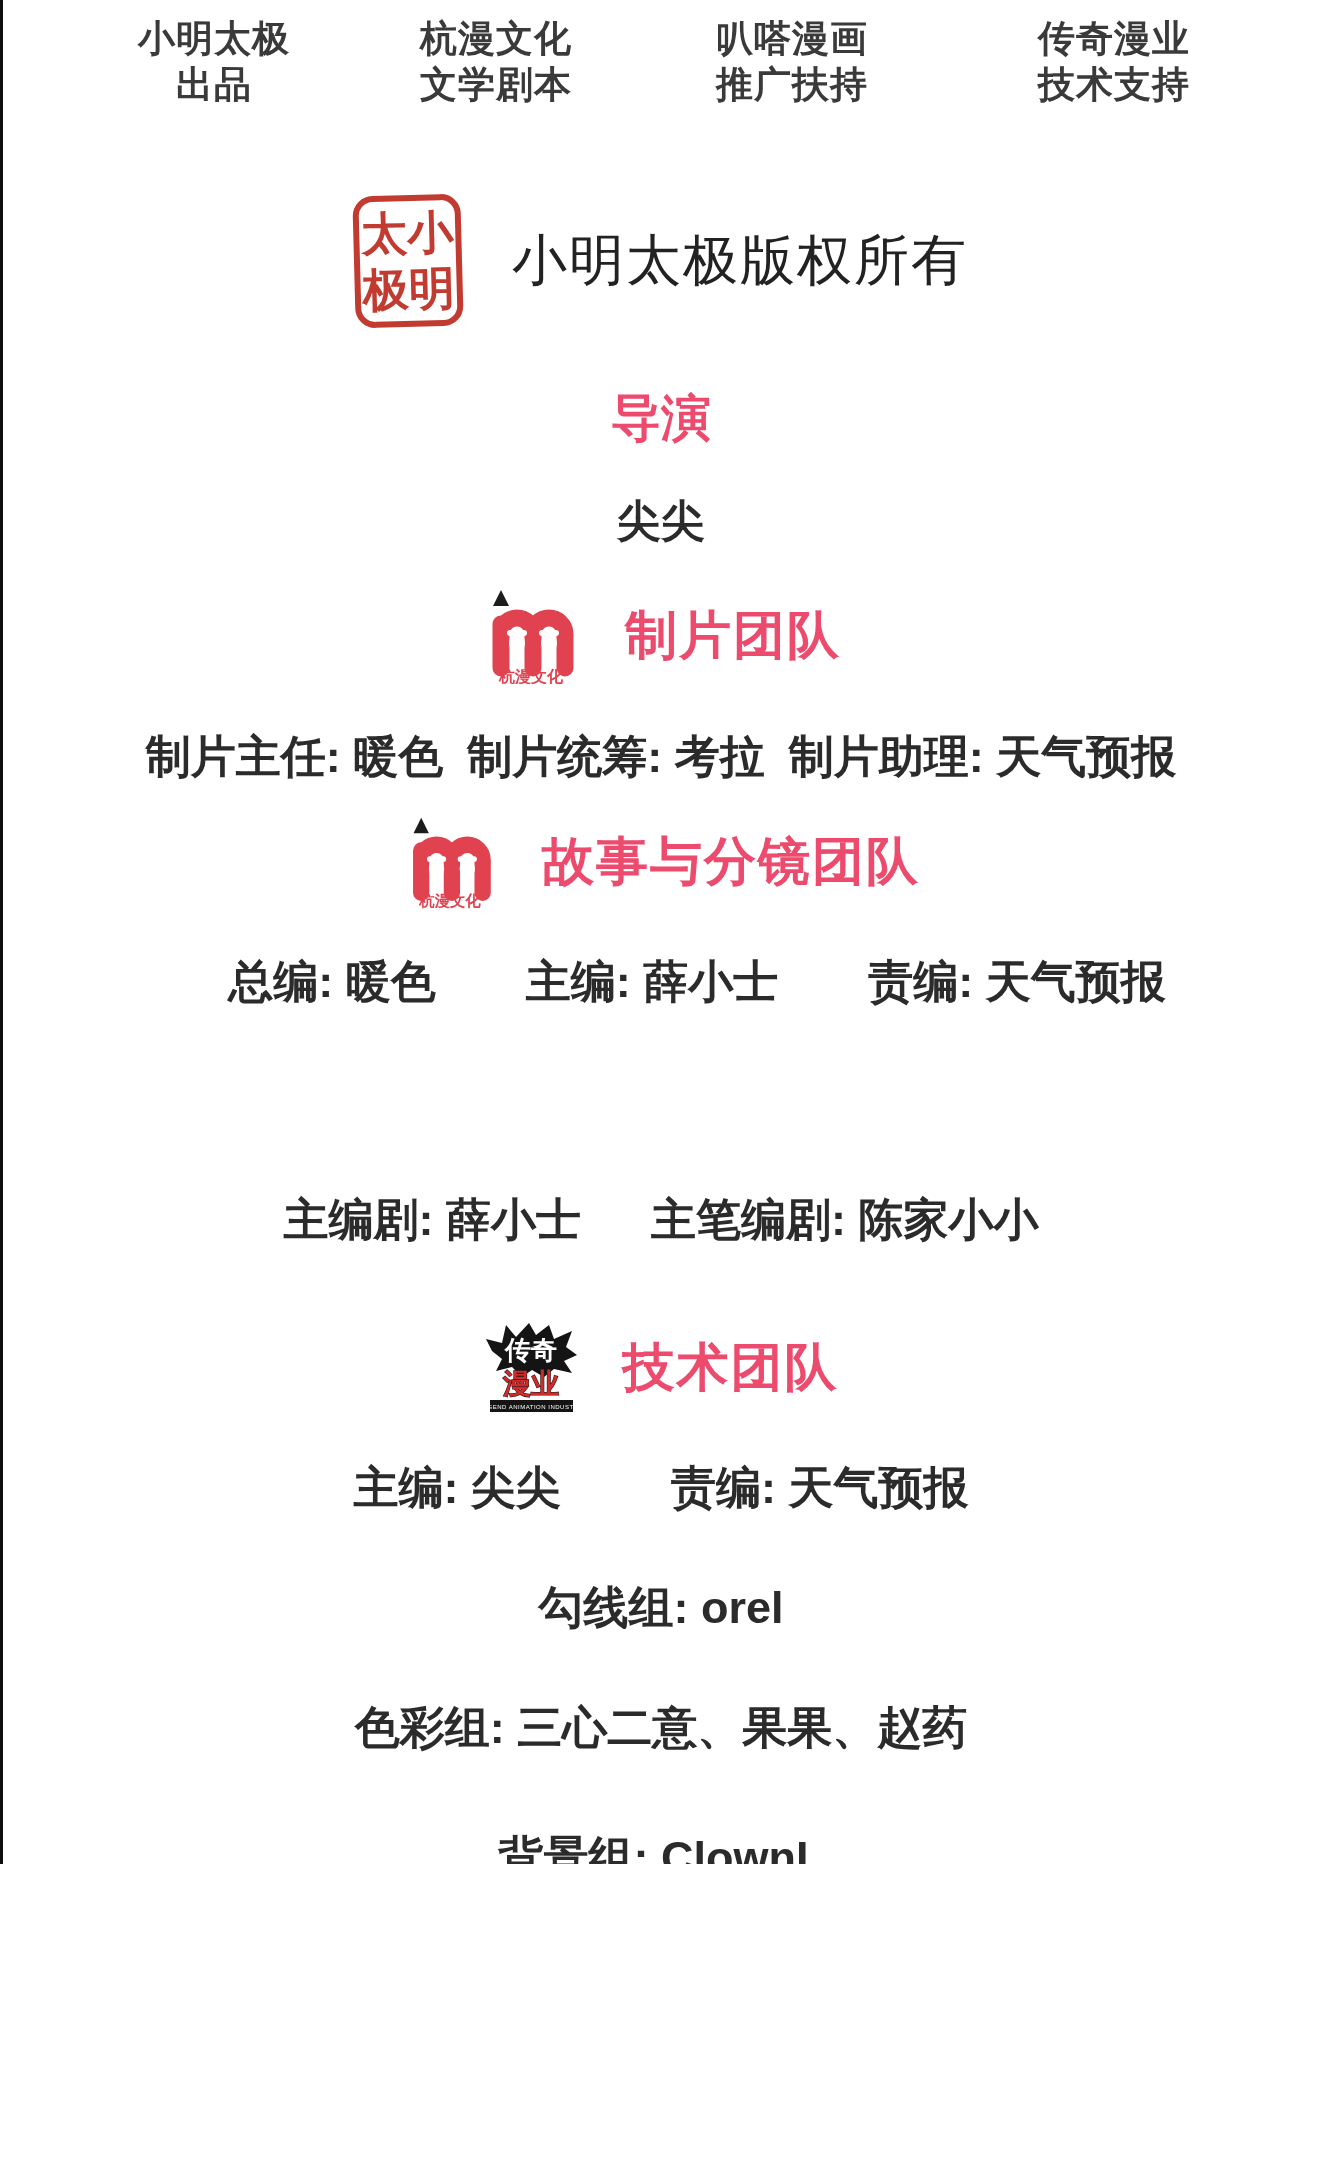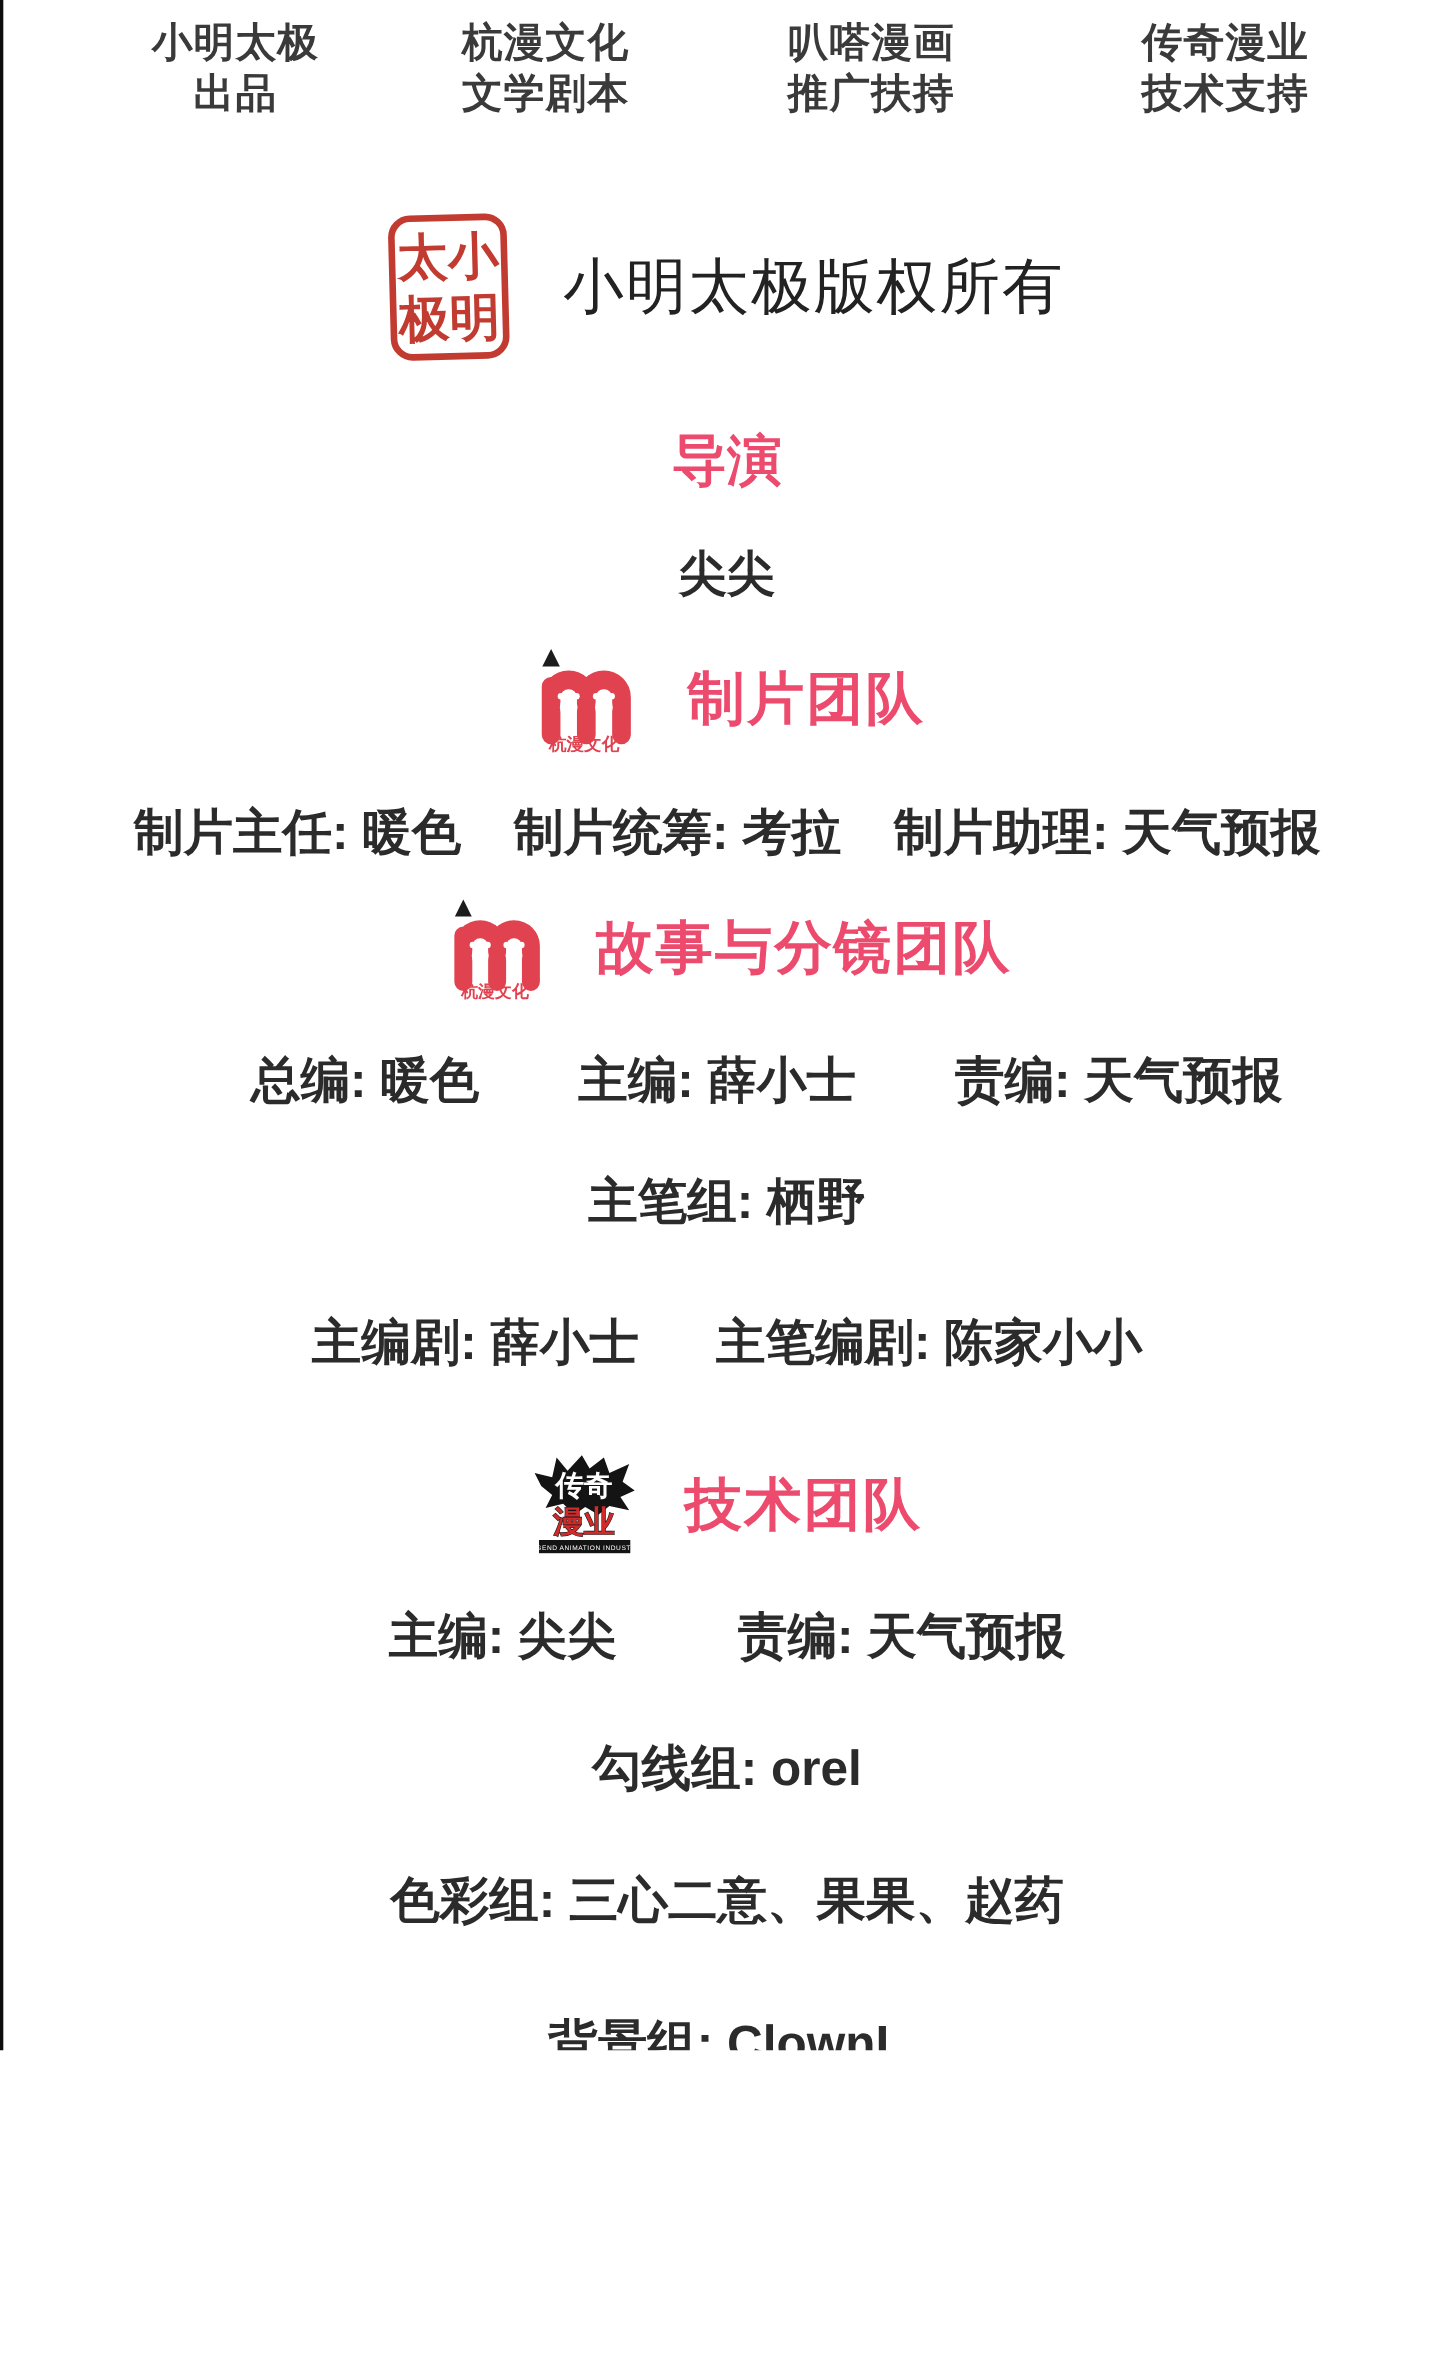--- a/index.html
+++ b/index.html
@@ -51,21 +51,21 @@
     position:absolute;left:0;width:1322px;text-align:center;white-space:nowrap;
   }
   .heading-pink{color:#ec4b6e;font-weight:700;}
   .name-dark{color:#2b2b2b;font-weight:600;}
 
   .credit-row{
     position:absolute;left:0;width:1322px;
     display:flex;justify-content:center;align-items:baseline;
     color:#2b2b2b;font-size:45px;font-weight:700;white-space:nowrap;
   }
-  .g48{gap:48px;} .g70{gap:70px;} .g90{gap:90px;padding-left:36px;} .g110{gap:110px;}
+  .g48{gap:24px;} .g70{gap:70px;} .g90{gap:90px;padding-left:36px;} .g110{gap:110px;}
 
   
   .section-head{
     position:absolute;left:0;width:1322px;
     display:flex;align-items:center;justify-content:center;gap:44px;
   }
   .section-head .heading-pink{font-size:52px;letter-spacing:2px;}
   .logo-box{flex:0 0 auto;display:block;}
 
   .watermark{
@@ -147,23 +147,20 @@
         <circle cx="75" cy="45" r="3" fill="#ffffff"></circle>
       <text x="50" y="94" text-anchor="middle" font-size="16" font-weight="bold" fill="#e0434f">杭漫文化</text>
     </svg>
     <div class="heading-pink">故事与分镜团队</div>
   </div>
   <div class="credit-row g90" style="top:952px;">
     <span>总编: 暖色</span>
     <span>主编: 薛小士</span>
     <span>责编: 天气预报</span>
   </div>
-  <div class="credit-row" style="top:1062px;">
-    <span>主笔组: 栖野</span>
-  </div>
   <div class="credit-row g70" style="top:1190px;">
     <span>主编剧: 薛小士</span>
     <span>主笔编剧: 陈家小小</span>
   </div>
 
   <div class="section-head" style="top:1318px;height:100px;">
     <svg class="logo-box" width="95" height="95" viewBox="0 0 95 95">
       <polygon fill="#141414" points="8,30 2,18 18,22 22,4 32,16 45,2 52,14 65,4 70,18 88,10 82,26 93,34 80,40 88,52 70,48 60,56 48,49 38,56 28,46 12,50 18,38"></polygon>
       <text x="47" y="38" text-anchor="middle" font-size="26" font-weight="bold" fill="#ffffff">传奇</text>
       <text x="47" y="72" text-anchor="middle" font-size="28" font-weight="bold" fill="#cf2b2b" stroke="#141414" stroke-width="1" paint-order="stroke">漫业</text>

